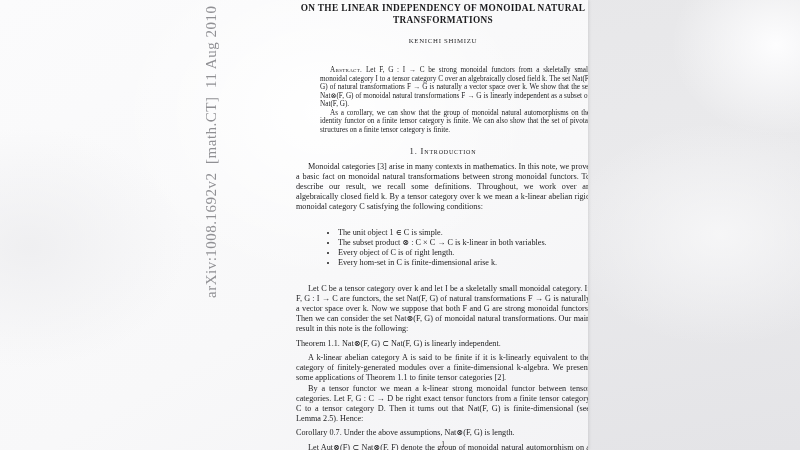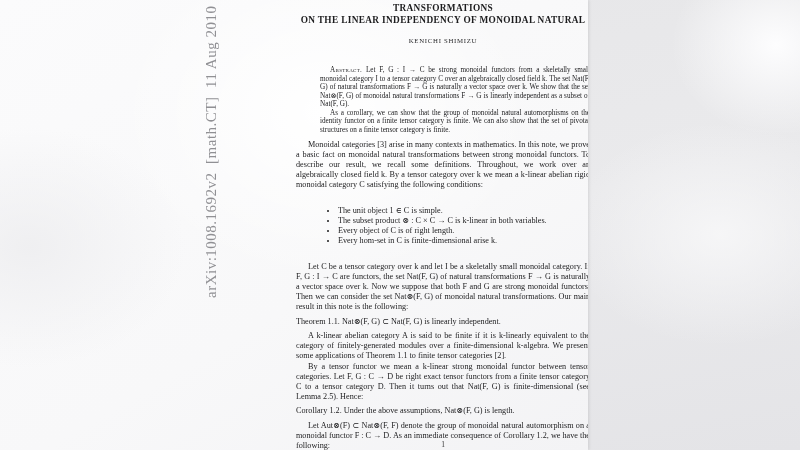--- a/index.html
+++ b/index.html
@@ -111,49 +111,50 @@
 </style>
 </head>
 <body>
 
 <div class="stage">
   <div class="page">
     <div class="stamp">arXiv:1008.1692v2  [math.CT]  11 Aug 2010</div>
 
     <div class="content">
       <div class="title">
+        <div>ON THE LINEAR INDEPENDENCY OF MONOIDAL NATURAL</div>
         <div>TRANSFORMATIONS</div>
-        <div>ON THE LINEAR INDEPENDENCY OF MONOIDAL NATURAL</div>
       </div>
 
       <div class="author">KENICHI SHIMIZU</div>
 
       <div class="abstract">
         <p><span class="abs-label">Abstract.</span> <span>Let F, G : I → C be strong monoidal functors from a skeletally small monoidal category I to a tensor category C over an algebraically closed field k. The set Nat(F, G) of natural transformations F → G is naturally a vector space over k. We show that the set Nat⊗(F, G) of monoidal natural transformations F → G is linearly independent as a subset of Nat(F, G).</span></p>
         <p>As a corollary, we can show that the group of monoidal natural automorphisms on the identity functor on a finite tensor category is finite. We can also show that the set of pivotal structures on a finite tensor category is finite.</p>
       </div>
 
+      <div class="section-heading">1. Introduction</div>
 
       <p class="body-text first-body">Monoidal categories [3] arise in many contexts in mathematics. In this note, we prove a basic fact on monoidal natural transformations between strong monoidal functors. To describe our result, we recall some definitions. Throughout, we work over an algebraically closed field k. By a tensor category over k we mean a k-linear abelian rigid monoidal category C satisfying the following conditions:</p>
 
       <ul class="bullets">
         <li>The unit object 1 ∈ C is simple.</li>
         <li>The subset product ⊗ : C × C → C is k-linear in both variables.</li>
         <li>Every object of C is of right length.</li>
         <li>Every hom-set in C is finite-dimensional arise k.</li>
       </ul>
 
       <p class="body-text">Let C be a tensor category over k and let I be a skeletally small monoidal category. If F, G : I → C are functors, the set Nat(F, G) of natural transformations F → G is naturally a vector space over k. Now we suppose that both F and G are strong monoidal functors. Then we can consider the set Nat⊗(F, G) of monoidal natural transformations. Our main result in this note is the following:</p>
 
       <p class="thm"><span class="thm-label">Theorem 1.1.</span> <span class="thm-body">Nat⊗(F, G) ⊂ Nat(F, G) is linearly independent.</span></p>
 
       <p class="body-text">A k-linear abelian category A is said to be finite if it is k-linearly equivalent to the category of finitely-generated modules over a finite-dimensional k-algebra. We present some applications of Theorem 1.1 to finite tensor categories [2].</p>
 
       <p class="body-text">By a tensor functor we mean a k-linear strong monoidal functor between tensor categories. Let F, G : C → D be right exact tensor functors from a finite tensor category C to a tensor category D. Then it turns out that Nat(F, G) is finite-dimensional (see Lemma 2.5). Hence:</p>
 
-      <p class="thm"><span class="thm-label">Corollary 1.2.</span> <span class="thm-body">Under the above assumptions, Nat⊗(F, G) is length.</span></p>
+      <p class="thm"><span class="thm-label">Corollary 0.7.</span> <span class="thm-body">Under the above assumptions, Nat⊗(F, G) is length.</span></p>
 
       <p class="body-text">Let Aut⊗(F) ⊂ Nat⊗(F, F) denote the group of monoidal natural automorphism on a monoidal functor F : C → D. As an immediate consequence of Corollary 1.2, we have the following:</p>
 
       <div class="page-number">1</div>
     </div>
   </div>
 </div>
 
 </body></html>

